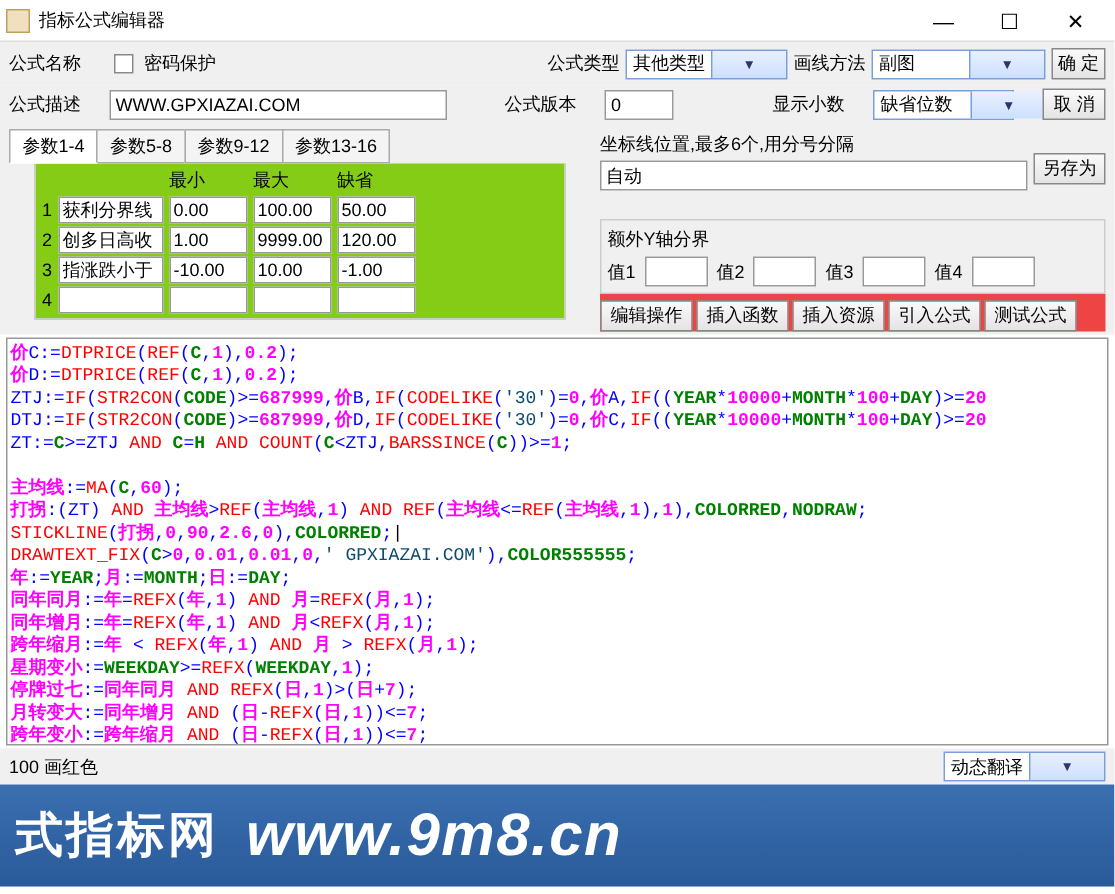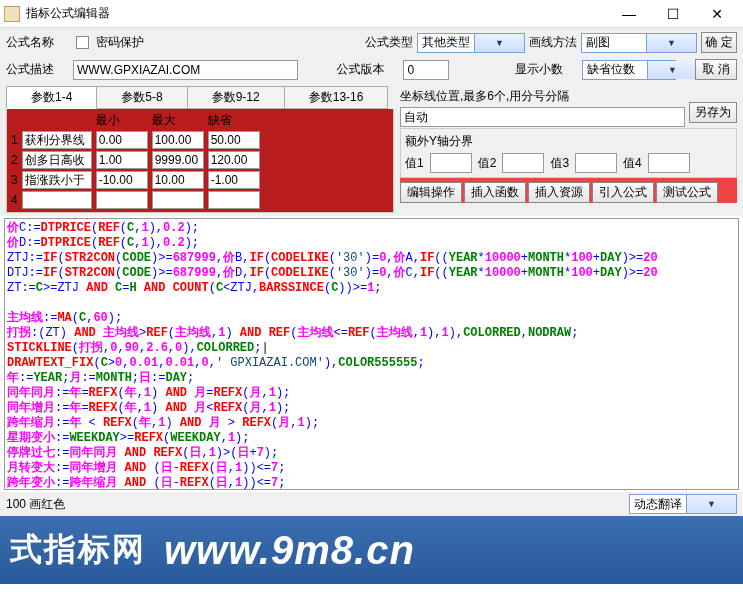--- a/index.html
+++ b/index.html
@@ -11,35 +11,35 @@
 .toprow { display: flex; align-items: center; padding: 4px 6px; gap: 4px; background: #f0f0f0; }
 .toprow2 { display: flex; align-items: center; padding: 2px 6px 4px; gap: 19px; background: #f0f0f0; }
 .lbl { white-space: nowrap; font-size: 12px; }
 .txt { border: 1px solid #999; background: #fff; height: 20px; padding: 0 3px; font-size: 12px; }
 .sel-arrow { display: inline-flex; align-items: center; border: 1px solid #7a9ed8; background: #fff; height: 20px; }
 .sel-arrow span { padding: 0 4px; min-width: 50px; display: inline-block; }
 .sel-arrow .arr { width: 16px; background: linear-gradient(#e8f0ff,#cde0ff); border-left: 1px solid #7a9ed8; display: flex; align-items: center; justify-content: center; height: 100%; font-size: 9px; color: #336; }
 .chk { width: 13px; height: 13px; border: 1px solid #888; background: #fff; display: inline-block; vertical-align: middle; margin-right: 3px; }
 .btn { border: 1px solid #888; background: linear-gradient(#fafafa,#e4e4e4); height: 21px; padding: 0 6px; font-size: 12px; cursor: pointer; white-space: nowrap; display: inline-flex; align-items: center; justify-content: center; }
 .tabs { display: flex; background: #f0f0f0; padding: 2px 6px 0; gap: 0; }
-.tab { border: 1px solid #aaa; background: #f4f4f4; padding: 2px 24px; font-size: 12px; margin-right: -1px; cursor: pointer; }
+.tab { border: 1px solid #aaa; background: #f4f4f4; padding: 2px 8px; font-size: 12px; margin-right: -1px; cursor: pointer; }
 .tab.active { background: #fff; border-bottom: 1px solid #fff; position: relative; z-index: 2; }
 .params { border: 1px solid #ccc; background: #f0f0f0; }
 .ptable { border-collapse: collapse; }
 .ptable td { padding: 1px 2px; font-size: 12px; }
 .ptable input { width: 52px; height: 18px; border: 1px solid #999; font-size: 12px; padding: 0 2px; }
 .ptable .pname { width: 70px; }
 .rightpanel { flex: 1; }
 .yaxis { border: 1px solid #ccc; padding: 4px; }
 .yaxis-row { display: flex; gap: 6px; align-items: center; margin-top: 3px; }
 .yaxis-row .txt { width: 42px; }
 .btnrow { display: flex; gap: 2px; padding: 3px 6px; background: #ef4444; justify-content: flex-end; }
 .code { border: 1px solid #999; background: #fff; margin: 2px 4px; height: 272px; overflow: auto; font-family: "Courier New", monospace; font-size: 12px; line-height: 15px; padding: 2px; white-space: pre; position: relative; }
 .c-blue { color: #0000ff; }
-.c-red { color: #ff0000; font-weight: bold; }
+.c-red { color: #ff0000; font-weight: normal; }
 .c-pink { color: #ff00ff; font-weight: bold; }
 .c-green { color: #008000; font-weight: bold; }
 .c-text { color: #0c4a6e; }
 .footer-strip { display: flex; padding: 2px 6px; background: #f0f0f0; font-size: 12px; align-items: center; justify-content: space-between; }
 .banner { height: 68px; background: linear-gradient(#3a6fb0,#2a5a9a); display: flex; align-items: center; color: #fff; font-size: 40px; font-weight: bold; font-style: italic; padding: 0 10px; position: relative; overflow: hidden; }
 .banner .cn { font-style: normal; font-size: 32px; margin-right: 18px; letter-spacing: 2px; }
 .banner .seal { width: 50px; height: 50px; border-radius: 50%; background: #f0c040; margin-right: 20px; display: flex; align-items: center; justify-content: center; color: #a06000; font-size: 10px; }
 .banner .url { letter-spacing: 1px; }
 </style>
 </head>
@@ -88,21 +88,21 @@
 </div>
 
 <div style="display:flex;background:#f0f0f0">
   <div style="width:400px">
     <div class="tabs">
       <div class="tab active">参数1-4</div>
       <div class="tab">参数5-8</div>
       <div class="tab">参数9-12</div>
       <div class="tab">参数13-16</div>
     </div>
-    <div class="params" style="margin:0 6px 3px;padding:2px;background:#b91c1c;border-top:none">
+    <div class="params" style="margin:0 23px 3px;padding:2px;background:#84cc16;border-top:none">
       <table class="ptable">
         <tbody>
             <tr>
           <td></td>
               <td></td>
           <td>最小</td>
           <td>最大</td>
           <td>缺省</td>
         </tr>
         <tr>
@@ -139,21 +139,21 @@
   </div>
 
   <div class="rightpanel" style="padding:4px 6px 2px 0">
     <div style="display:flex;gap:4px">
       <div style="flex:1">
         <div class="lbl">坐标线位置,最多6个,用分号分隔</div>
         <input class="txt" style="width: 100%; margin-top: 2px;" value="自动">
       </div>
       <button class="btn" style="width:48px;height:21px;margin-top:14px">另存为</button>
     </div>
-    <div class="yaxis" style="margin-top:1px">
+    <div class="yaxis" style="margin-top:19px">
       <div class="lbl">额外Y轴分界</div>
       <div class="yaxis-row">
         <span class="lbl">值1</span>
           <input class="txt" style="">
         <span class="lbl">值2</span>
           <input class="txt" style="">
         <span class="lbl">值3</span>
           <input class="txt" style="">
         <span class="lbl">值4</span>
           <input class="txt" style="">

